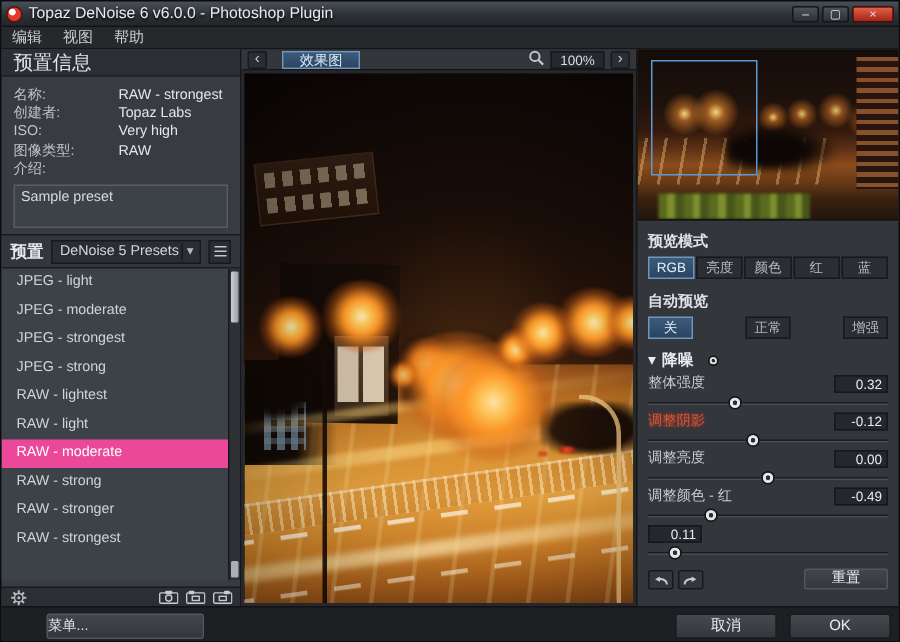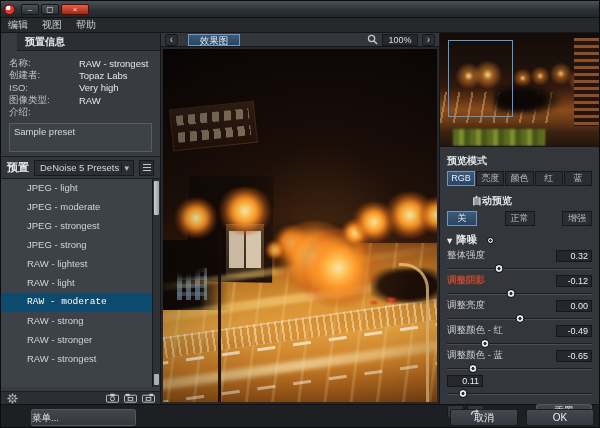--- a/index.html
+++ b/index.html
@@ -12,38 +12,38 @@
   .win-btn{height:11px;margin-left:2px;border:1px solid #14161a;border-radius:2px;color:#dfe3e6;font-size:8px;line-height:9px;text-align:center;background:linear-gradient(180deg,#4c525a,#2c3036);}
   .btn-min,.btn-max{width:18px;}
   .btn-close{width:28px;background:linear-gradient(180deg,#e2614b,#a32516);border-color:#4a0e06;}
   
   .menubar{height:15px;background:#26282c;border-bottom:1px solid #141619;display:flex;align-items:center;gap:14px;padding:0 7px;}
   .menu-item{color:#c9cdd1;font-size:10px;}
   
   .main{display:flex;height:371px;}
   .left-panel{width:160px;background:#383c42;border-right:1px solid #141619;display:flex;flex-direction:column;}
   .center{flex:1;display:flex;flex-direction:column;background:#26282c;min-width:0;}
-  .right-panel{width:160px;background:#33363b;border-left:1px solid #141619;display:flex;flex-direction:column;}
-  
-  .lp-header{height:18px;background:#2b2e33;color:#e2e6e9;font-weight:bold;font-size:10px;line-height:18px;padding:0 8px;border-bottom:1px solid #1a1c20;margin-left:16px;}
+  .right-panel{width:175px;background:#33363b;border-left:1px solid #141619;display:flex;flex-direction:column;}
+  
+  .lp-header{height:18px;background:#2b2e33;color:#e2e6e9;font-weight:normal;font-size:13px;line-height:18px;padding:0 8px;border-bottom:1px solid #1a1c20;}
   .lp-info{padding:6px 8px 2px 8px;}
   .info-row{display:flex;height:12.3px;align-items:center;}
   .info-label{width:70px;color:#bfc3c8;font-size:9.5px;}
   .info-value{color:#e3e7ea;font-size:9.5px;}
   .desc-box{margin:3px 8px 4px 8px;height:29px;background:#3d4248;border:1px solid #585d64;color:#d6dade;font-size:9.5px;padding:2px 4px;}
   .preset-row{height:22px;display:flex;align-items:center;background:#33363b;padding:0 6px;gap:5px;border-top:1px solid #1a1c20;}
   .preset-label{font-weight:bold;color:#e6eaed;font-size:11px;}
   .dropdown{flex:1;height:16px;background:#2a2d32;border:1px solid #17191d;display:flex;align-items:center;padding:0 2px 0 5px;}
   .dd-value{flex:1;color:#d3d7db;font-size:9.5px;white-space:nowrap;overflow:hidden;}
   .dd-arrow{color:#b8bcc0;font-size:9px;padding:0 2px;border-left:1px solid #17191d;}
   .menu-btn{width:15px;height:16px;background:#2a2d32;border:1px solid #17191d;display:flex;flex-direction:column;justify-content:center;align-items:center;gap:2px;}
   .menu-btn i{display:block;width:8px;height:1px;background:#c3c7cb;}
   .preset-list{position:relative;height:209px;background:#3d4248;border-top:1px solid #1a1c20;overflow:hidden;}
-  .preset-item{height:18.9px;line-height:18.9px;padding-left:26px;font-size:9.5px;color:#d0d4d8;white-space:nowrap;overflow:hidden;}
-  .preset-item.sel{background:#0c4a6e;color:#ffffff;font-family:Liberation Mono, monospace;}
+  .preset-item{height:18.9px;line-height:18.9px;padding-left:10px;font-size:9.5px;color:#d0d4d8;white-space:nowrap;overflow:hidden;}
+  .preset-item.sel{background:#ec4899;color:#ffffff;}
   .sb{position:absolute;top:0;right:0;bottom:0;width:8px;background:#2e3136;border-left:1px solid #17191c;}
   .sb-thumb{position:absolute;top:2px;right:1px;width:5px;height:34px;background:linear-gradient(90deg,#cdd1d5,#989ea4);border-radius:1px;}
   .sb-btm{position:absolute;bottom:2px;right:1px;width:5px;height:11px;background:#a9afb5;border-radius:1px;}
   .lp-toolbar{height:13px;background:#2b2e33;border-top:1px solid #1a1c20;display:flex;align-items:center;padding:0 4px;gap:3px;margin-top:auto;}
   .tool-ic{width:15px;height:11px;display:flex;align-items:center;justify-content:center;}
   .lp-spacer{flex:1;}
   
   .c-toolbar{height:14px;background:#33363b;border-bottom:1px solid #141619;display:flex;align-items:center;padding:0 4px;gap:4px;}
   .nav-btn{width:13px;height:12px;background:#2a2d32;border:1px solid #17191d;color:#c9cdd1;font-size:10px;line-height:10px;text-align:center;border-radius:2px;}
   .view-tab{width:52px;height:12px;background:linear-gradient(180deg,#3b5a7c,#2b4560);border:1px solid #6f97c0;color:#dde9f5;font-size:9.5px;line-height:11px;text-align:center;margin-left:6px;}
@@ -129,20 +129,21 @@
   .btn-cancel{margin-left:auto;}
   .btn-ok{margin-left:8px;}
 </style>
 </head>
 <body>
 
 <div class="app">
 
   <div class="titlebar">
     <div class="app-logo"></div>
+    <div class="title-text">Topaz DeNoise 6 v6.0.0 - Photoshop Plugin</div>
     <div class="win-btn btn-min">–</div>
     <div class="win-btn btn-max">▢</div>
     <div class="win-btn btn-close">×</div>
   </div>
 
   <div class="menubar">
     <span class="menu-item">编辑</span>
     <span class="menu-item">视图</span>
     <span class="menu-item">帮助</span>
   </div>
@@ -314,21 +315,21 @@
       <div class="rp-body">
         <div class="rp-label">预览模式</div>
         <div class="btn-row">
           <div class="mode-btn sel">RGB</div>
           <div class="mode-btn">亮度</div>
           <div class="mode-btn">颜色</div>
           <div class="mode-btn">红</div>
           <div class="mode-btn">蓝</div>
         </div>
 
-        <div class="rp-label" style="margin-top:8px;margin-left:25px;">自动预览</div>
+        <div class="rp-label" style="margin-top:8px;">自动预览</div>
         <div class="btn-row narrow">
           <div class="mode-btn sel">关</div>
           <div class="mode-btn">正常</div>
           <div class="mode-btn">增强</div>
         </div>
 
         <div class="sect-head">
           <span class="sect-title">▾ </span>
           <span class="sect-title">降噪</span>
           <span class="mini-knob"></span>
@@ -361,29 +362,20 @@
               <span class="knob" style="left: 50%;"></span>
             </div>
         </div>
         <div class="sgroup">
           <div class="srow1">
               <span class="slabel">调整颜色 - 红</span>
               <span class="sval">-0.49</span>
             </div>
           <div class="strack">
               <span class="knob" style="left: 26%;"></span>
-            </div>
-        </div>
-        <div class="sgroup">
-          <div class="srow1">
-              <span class="slabel">调整颜色 - 蓝</span>
-              <span class="sval">-0.65</span>
-            </div>
-          <div class="strack">
-              <span class="knob" style="left: 18%;"></span>
             </div>
         </div>
         <div class="sgroup">
           <div class="srow1">
               <span class="sval">0.11</span>
             </div>
           <div class="strack">
               <span class="knob" style="left: 11%;"></span>
             </div>
         </div>

